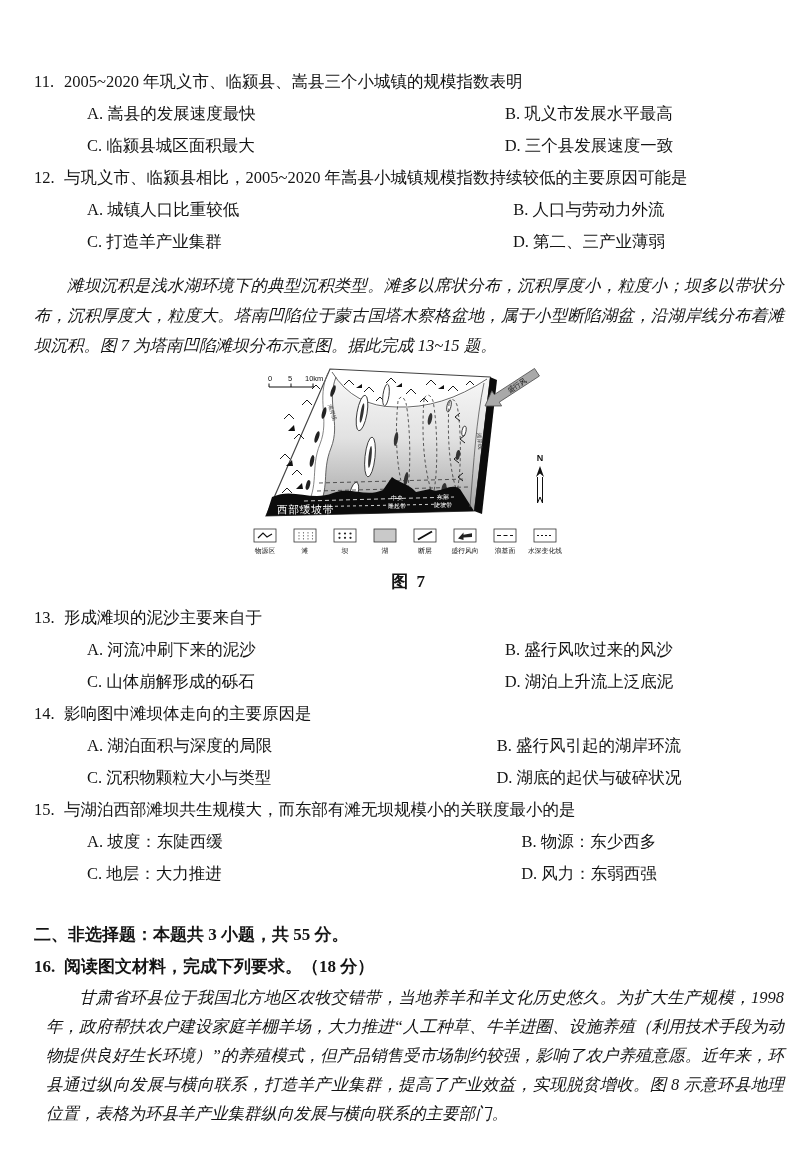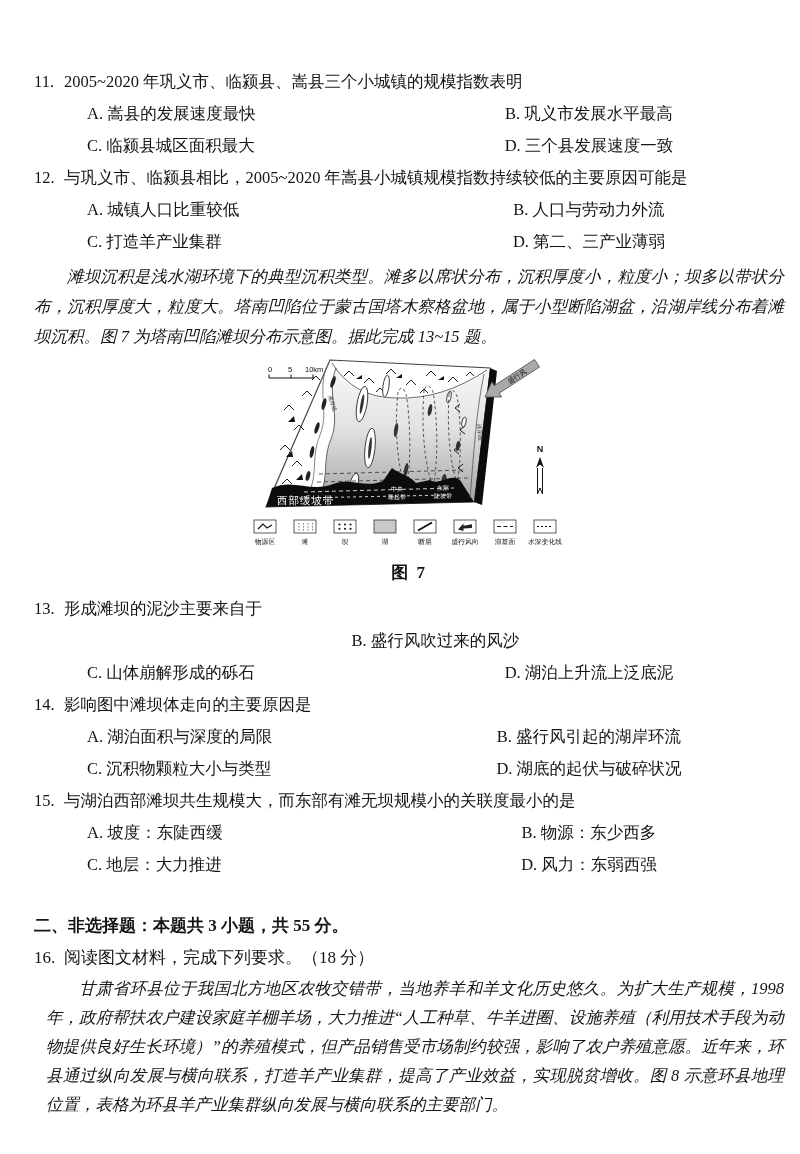--- a/index.html
+++ b/index.html
@@ -11,27 +11,27 @@
   }
   .page { padding:66px 16px 0 34px; }
   .stem { display:flex; line-height:32px; font-size:16.5px; }
   .q-num { width:30px; flex:none; }
   .q-text { flex:1; }
   .opt-row { display:flex; padding-left:53px; line-height:32px; font-size:16.5px; }
   .opt-a { width:307px; flex:none; }
   .opt-b { flex:1;text-align:center; }
   .intro {
     font-size:16.5px; line-height:30px; text-align:justify;
-    text-indent:2em; font-style:italic; margin-top:4px;
+    text-indent:2em; font-style:italic; margin-top:13px;
   }
   .figure-block { width:330px; margin:0 auto; text-align:center; }
   .fig-caption { font-weight:bold; font-size:17px; line-height:24px; letter-spacing:2px; }
   .after-fig { margin-top:8px; }
   .sec-heading { font-weight:bold; font-size:17px; line-height:32px; margin-top:29px; }
-  .q16-head { display:flex; font-weight:normal; font-size:17px; line-height:32px; }
+  .q16-head { display:flex; font-weight:bold; font-size:17px; line-height:32px; }
   .q16-para {
     font-size:16.5px; line-height:29px; text-align:justify;
     text-indent:2em; font-style:italic;margin-left:12px;
   }
   svg text { font-family:"Liberation Sans","DejaVu Sans",sans-serif; }
 </style>
 </head>
 <body>
 
 <div class="page">
@@ -268,20 +268,21 @@
     </svg>
     <div class="fig-caption">图 7</div>
   </div>
 
   <div class="after-fig">
     <div class="stem">
       <span class="q-num">13.</span>
       <span class="q-text">形成滩坝的泥沙主要来自于</span>
     </div>
     <div class="opt-row">
+      <span class="opt-a">A. 河流冲刷下来的泥沙</span>
       <span class="opt-b">B. 盛行风吹过来的风沙</span>
     </div>
     <div class="opt-row">
       <span class="opt-a">C. 山体崩解形成的砾石</span>
       <span class="opt-b">D. 湖泊上升流上泛底泥</span>
     </div>
   </div>
 
   <div>
     <div class="stem">

